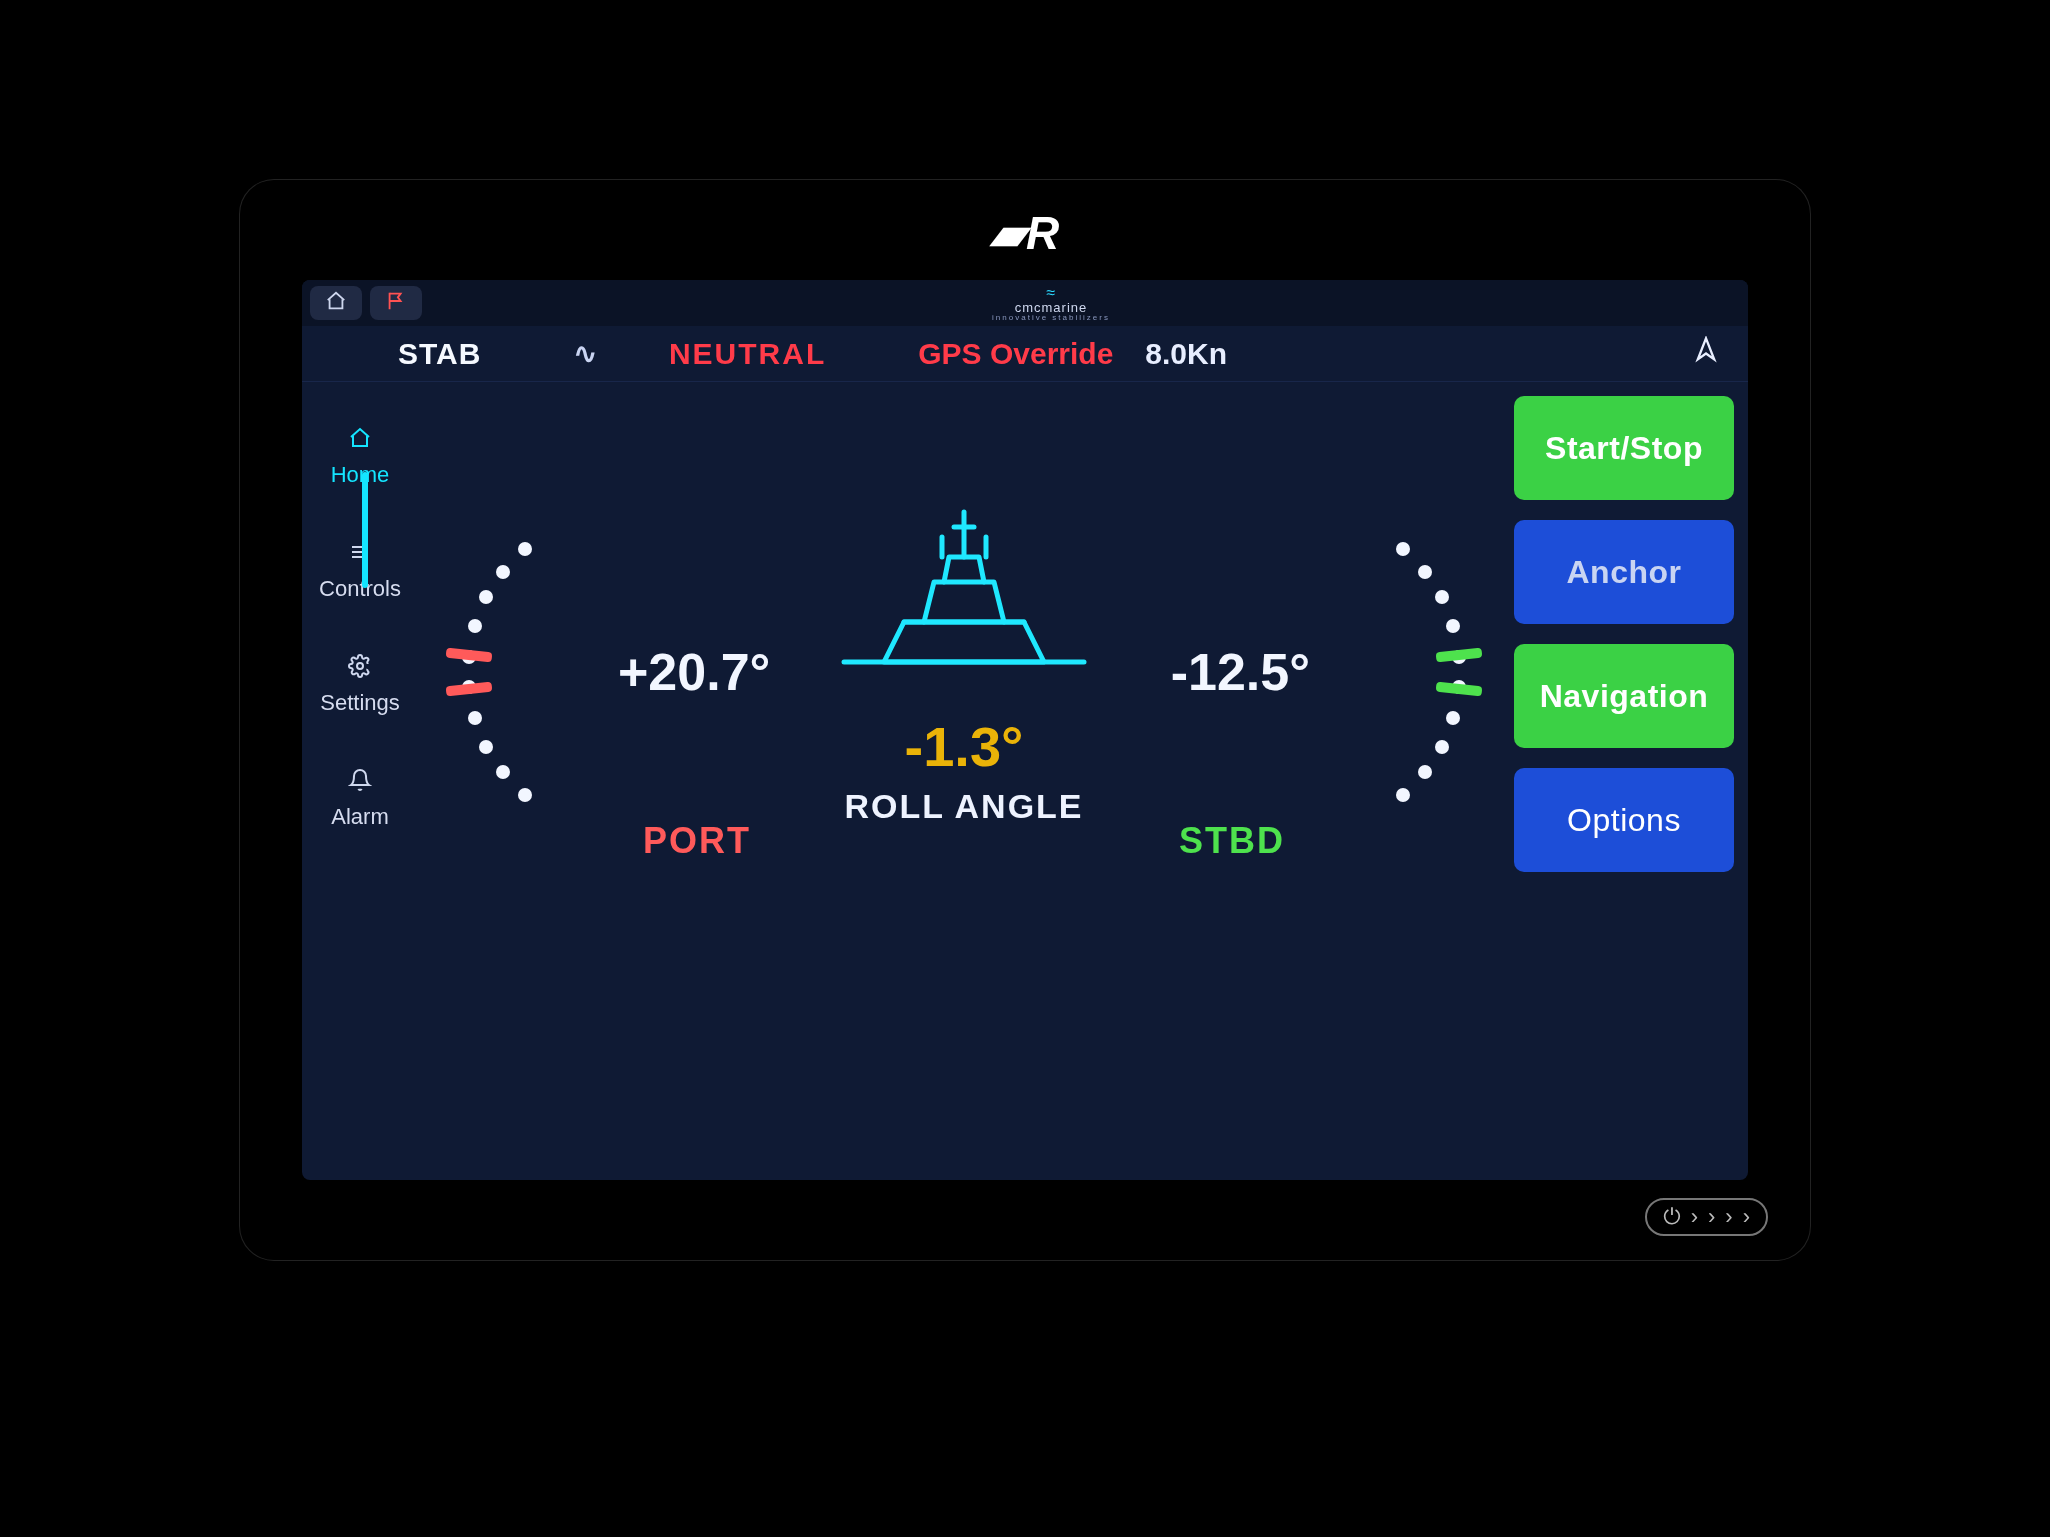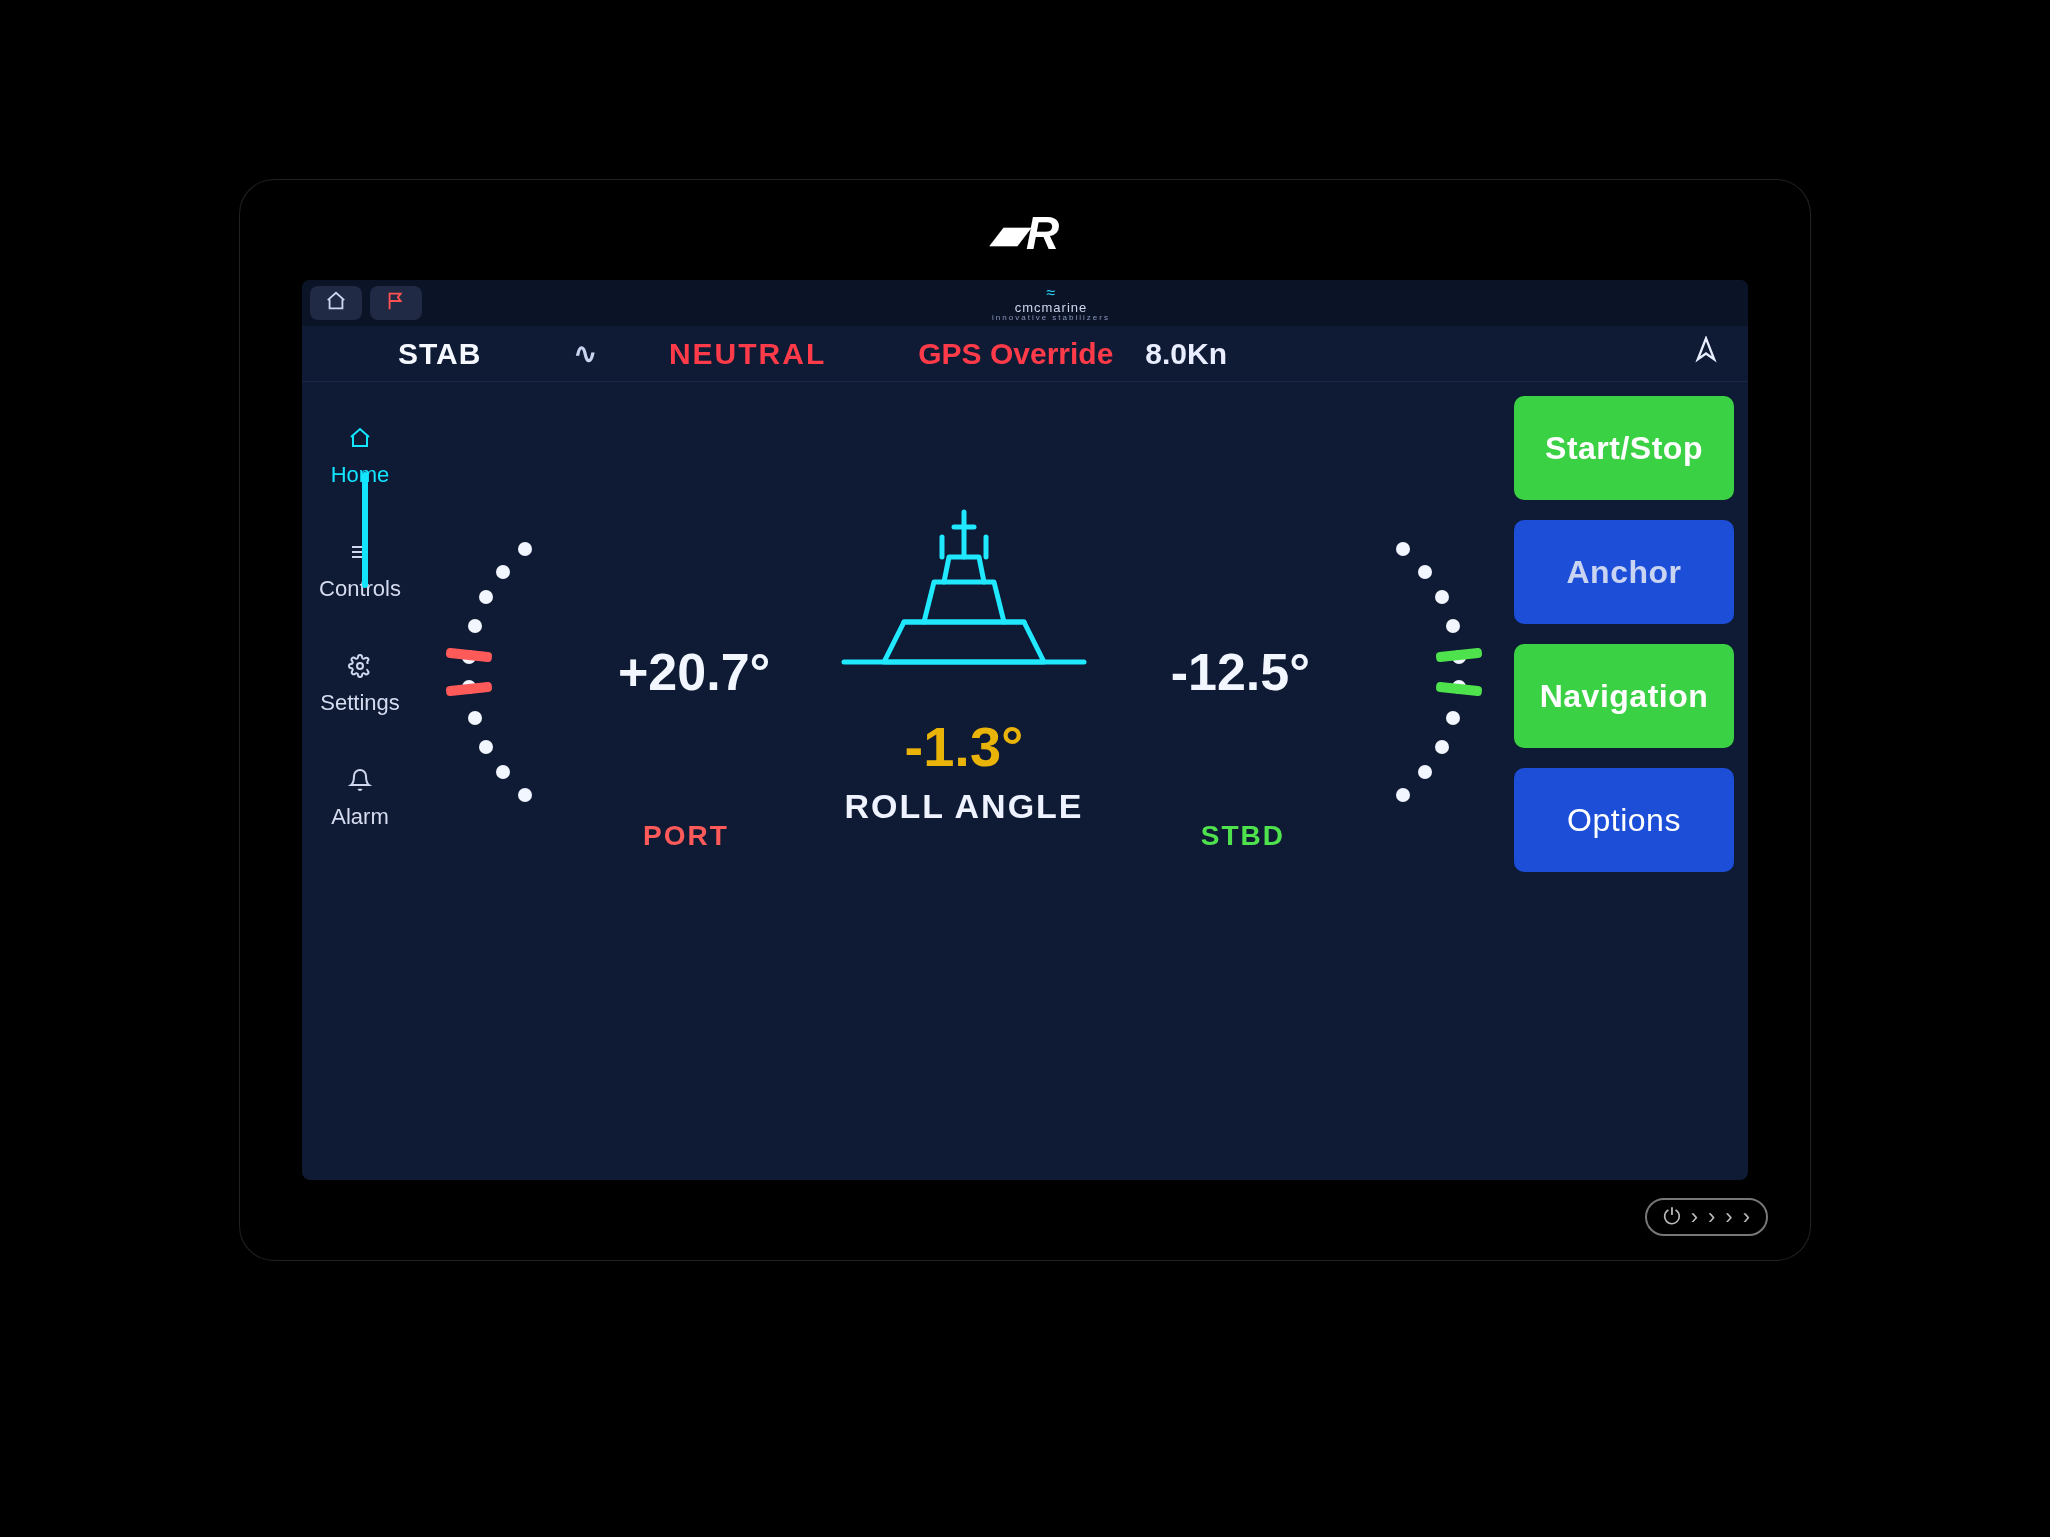--- a/index.html
+++ b/index.html
@@ -155,21 +155,21 @@
     font-size: 52px;
     font-weight: 800;
     color: #f2f6ff;
   }
   .reading.port { left: 200px; }
   .reading.stbd { right: 200px; }
 
   .side-label {
     position: absolute;
     top: 438px;
-    font-size: 28px;
+    font-size: 36px;
     font-weight: 800;
     letter-spacing: 2px;
   }
   .side-label.port { left: 225px; color: #ff5a5a; }
   .side-label.stbd { right: 225px; color: #4ee24d; }
 
   
   .arc {
     position: absolute;
     top: 110px;

